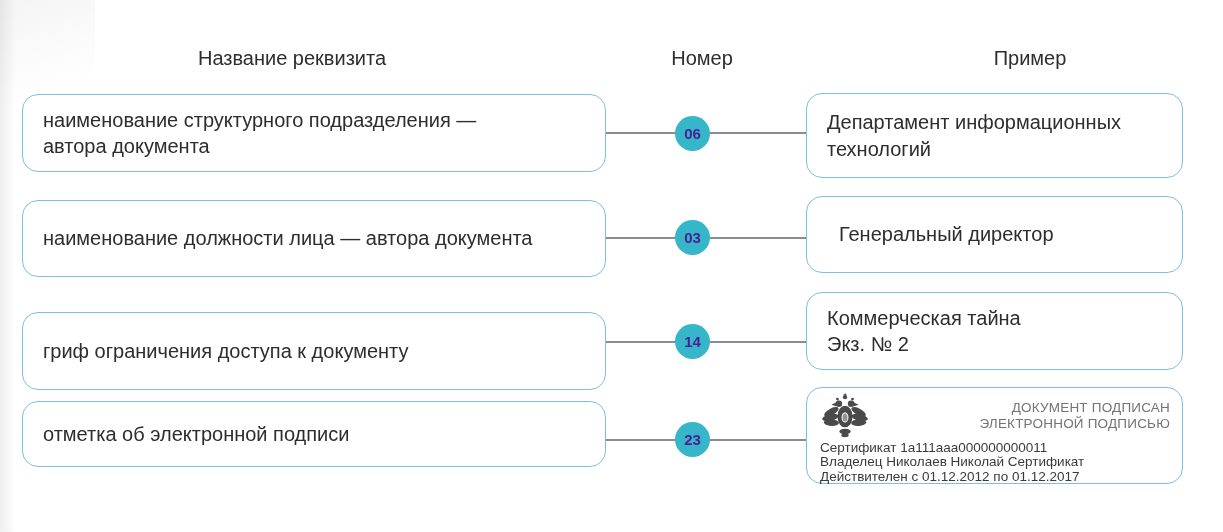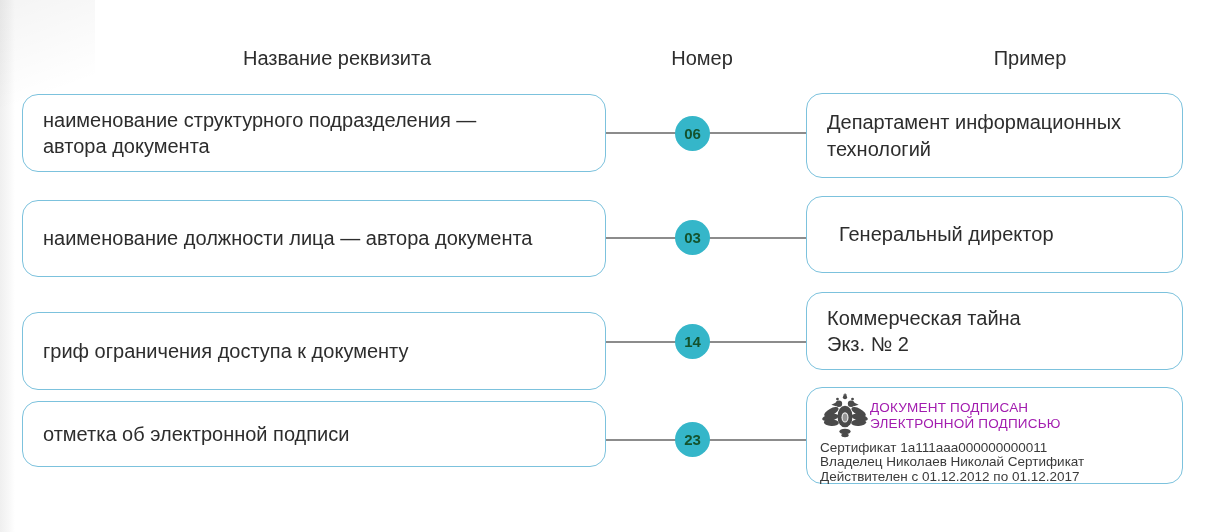--- a/index.html
+++ b/index.html
@@ -13,30 +13,30 @@
     background:linear-gradient(90deg,#efefef 0%, #f7f7f7 55%, #ffffff 100%);
   }
   .corner-tint {
     position:absolute; left:0; top:0; width:95px; height:140px;
     background:linear-gradient(160deg, rgba(0,0,0,0.045), rgba(0,0,0,0) 65%);
   }
   .col-header {
     position:absolute; top:47px; transform:translateX(-50%);
     font-size:20px; color:#2d2d2d; white-space:nowrap;
   }
-  .h-name    { left:292px;margin-left:45px; }
+  .h-name    { left:292px; }
   .h-number  { left:702px; }
   .h-example { left:1030px; }
 
   .connector { position:absolute; left:605px; width:202px; height:2px; background:#8c8c8c; }
   .c1 { top:132px; } .c2 { top:237px; } .c3 { top:341px; } .c4 { top:439px; }
 
   .badge {
     position:absolute; left:675px; width:35px; height:35px; border-radius:50%;
-    background:#35b6c9; color:#14532d; font-weight:bold; font-size:15px;
+    background:#35b6c9; color:#4c1d95; font-weight:bold; font-size:15px;
     display:flex; align-items:center; justify-content:center; z-index:2;
   }
   .b1 { top:116px; } .b2 { top:220px; } .b3 { top:324px; } .b4 { top:422px; }
 
   .box {
     position:absolute; background:#ffffff; border:1.5px solid #7cc2dd;
     border-radius:16px; box-sizing:border-box;
     display:flex; align-items:center; z-index:1;
   }
   .box .txt {
@@ -50,22 +50,22 @@
   .l3 { top:300px; height:78px;margin-top:12px; }
   .l4 { top:401px; height:66px; }
   .r1 { top:93px;  height:85px; }
   .r2 { top:196px; height:77px;padding-left:12px; }
   .r3 { top:292px; height:78px; }
   .r4 { top:387px; height:97px; display:block; padding:5px 12px 5px 13px; }
 
   .stamp-top { display:flex; align-items:flex-start; }
   .eagle { width:50px; height:47px; flex:0 0 auto; }
   .stamp-title {
-    flex:1; text-align:left; padding-top:7px;
-    font-size:13.5px; line-height:1.18; color:#a21caf; letter-spacing:0.2px;
+    flex:1; text-align:right; padding-top:7px;
+    font-size:13.5px; line-height:1.18; color:#737373; letter-spacing:0.2px;
   }
   .stamp-lines {
     margin-top:1px; font-size:13.5px; line-height:1.06; color:#3a3a3a;
   }
   .stamp-lines div { white-space:nowrap; }
 </style>
 </head>
 <body>
 
 <div class="canvas">

